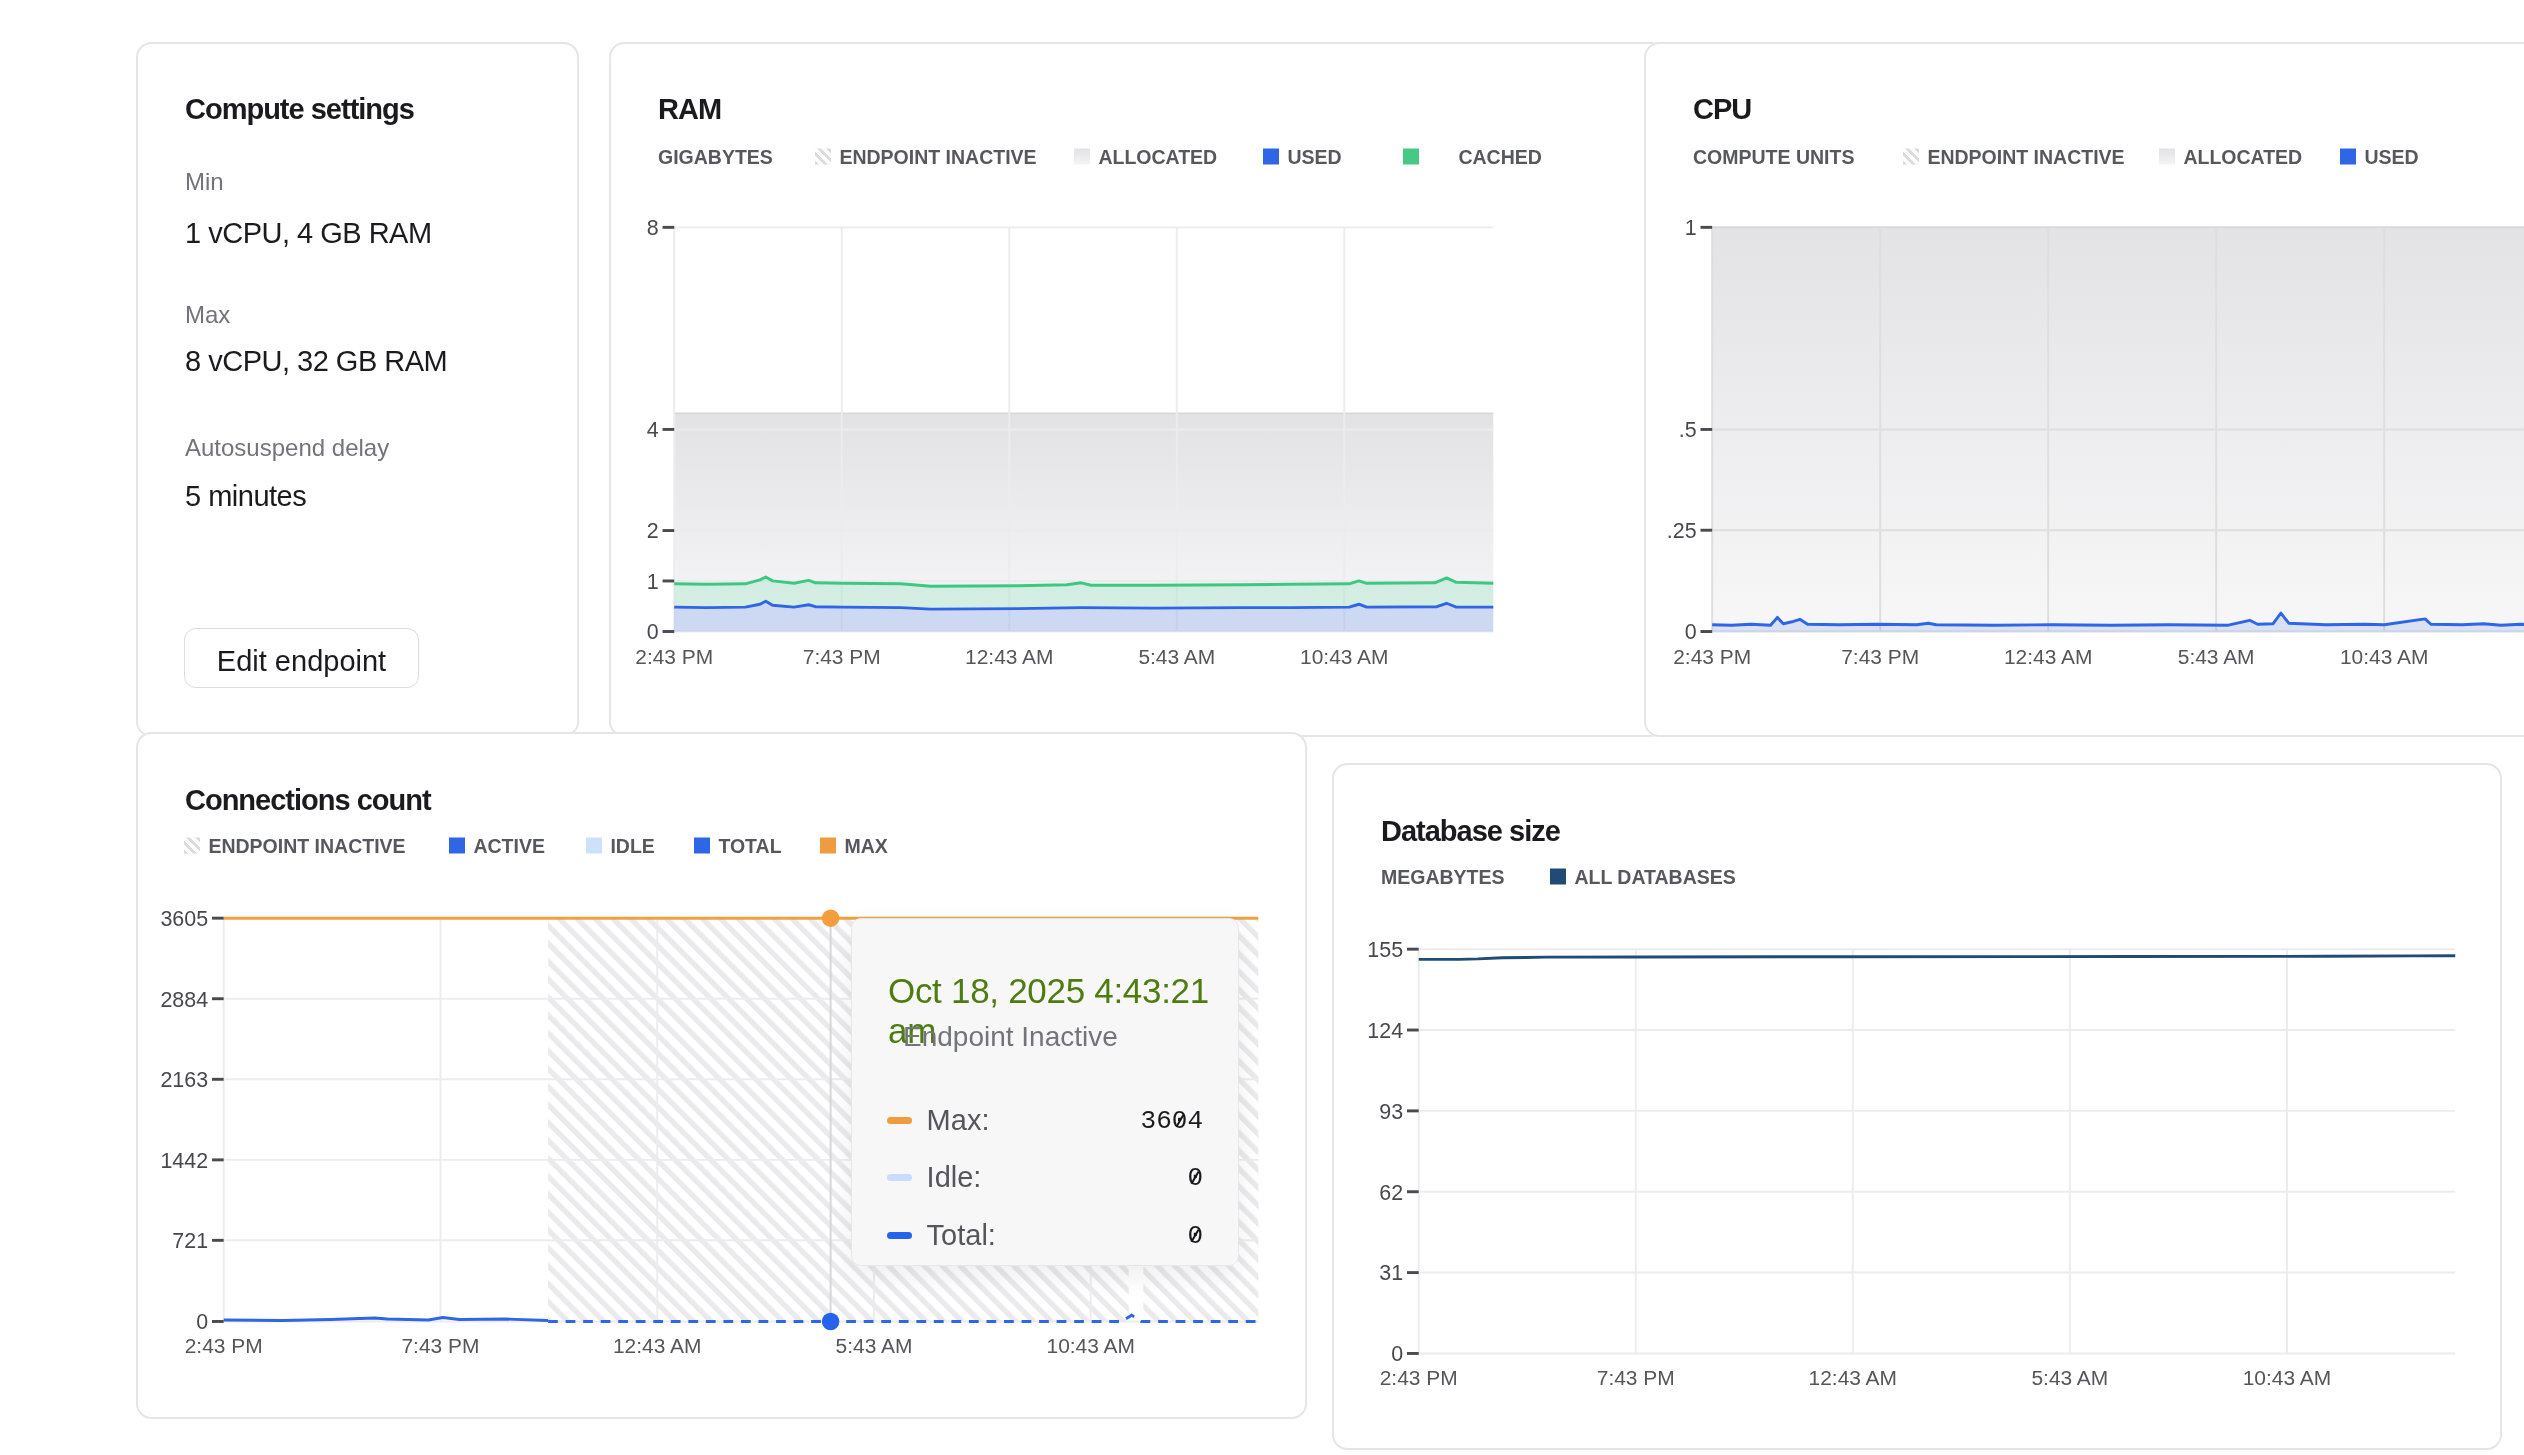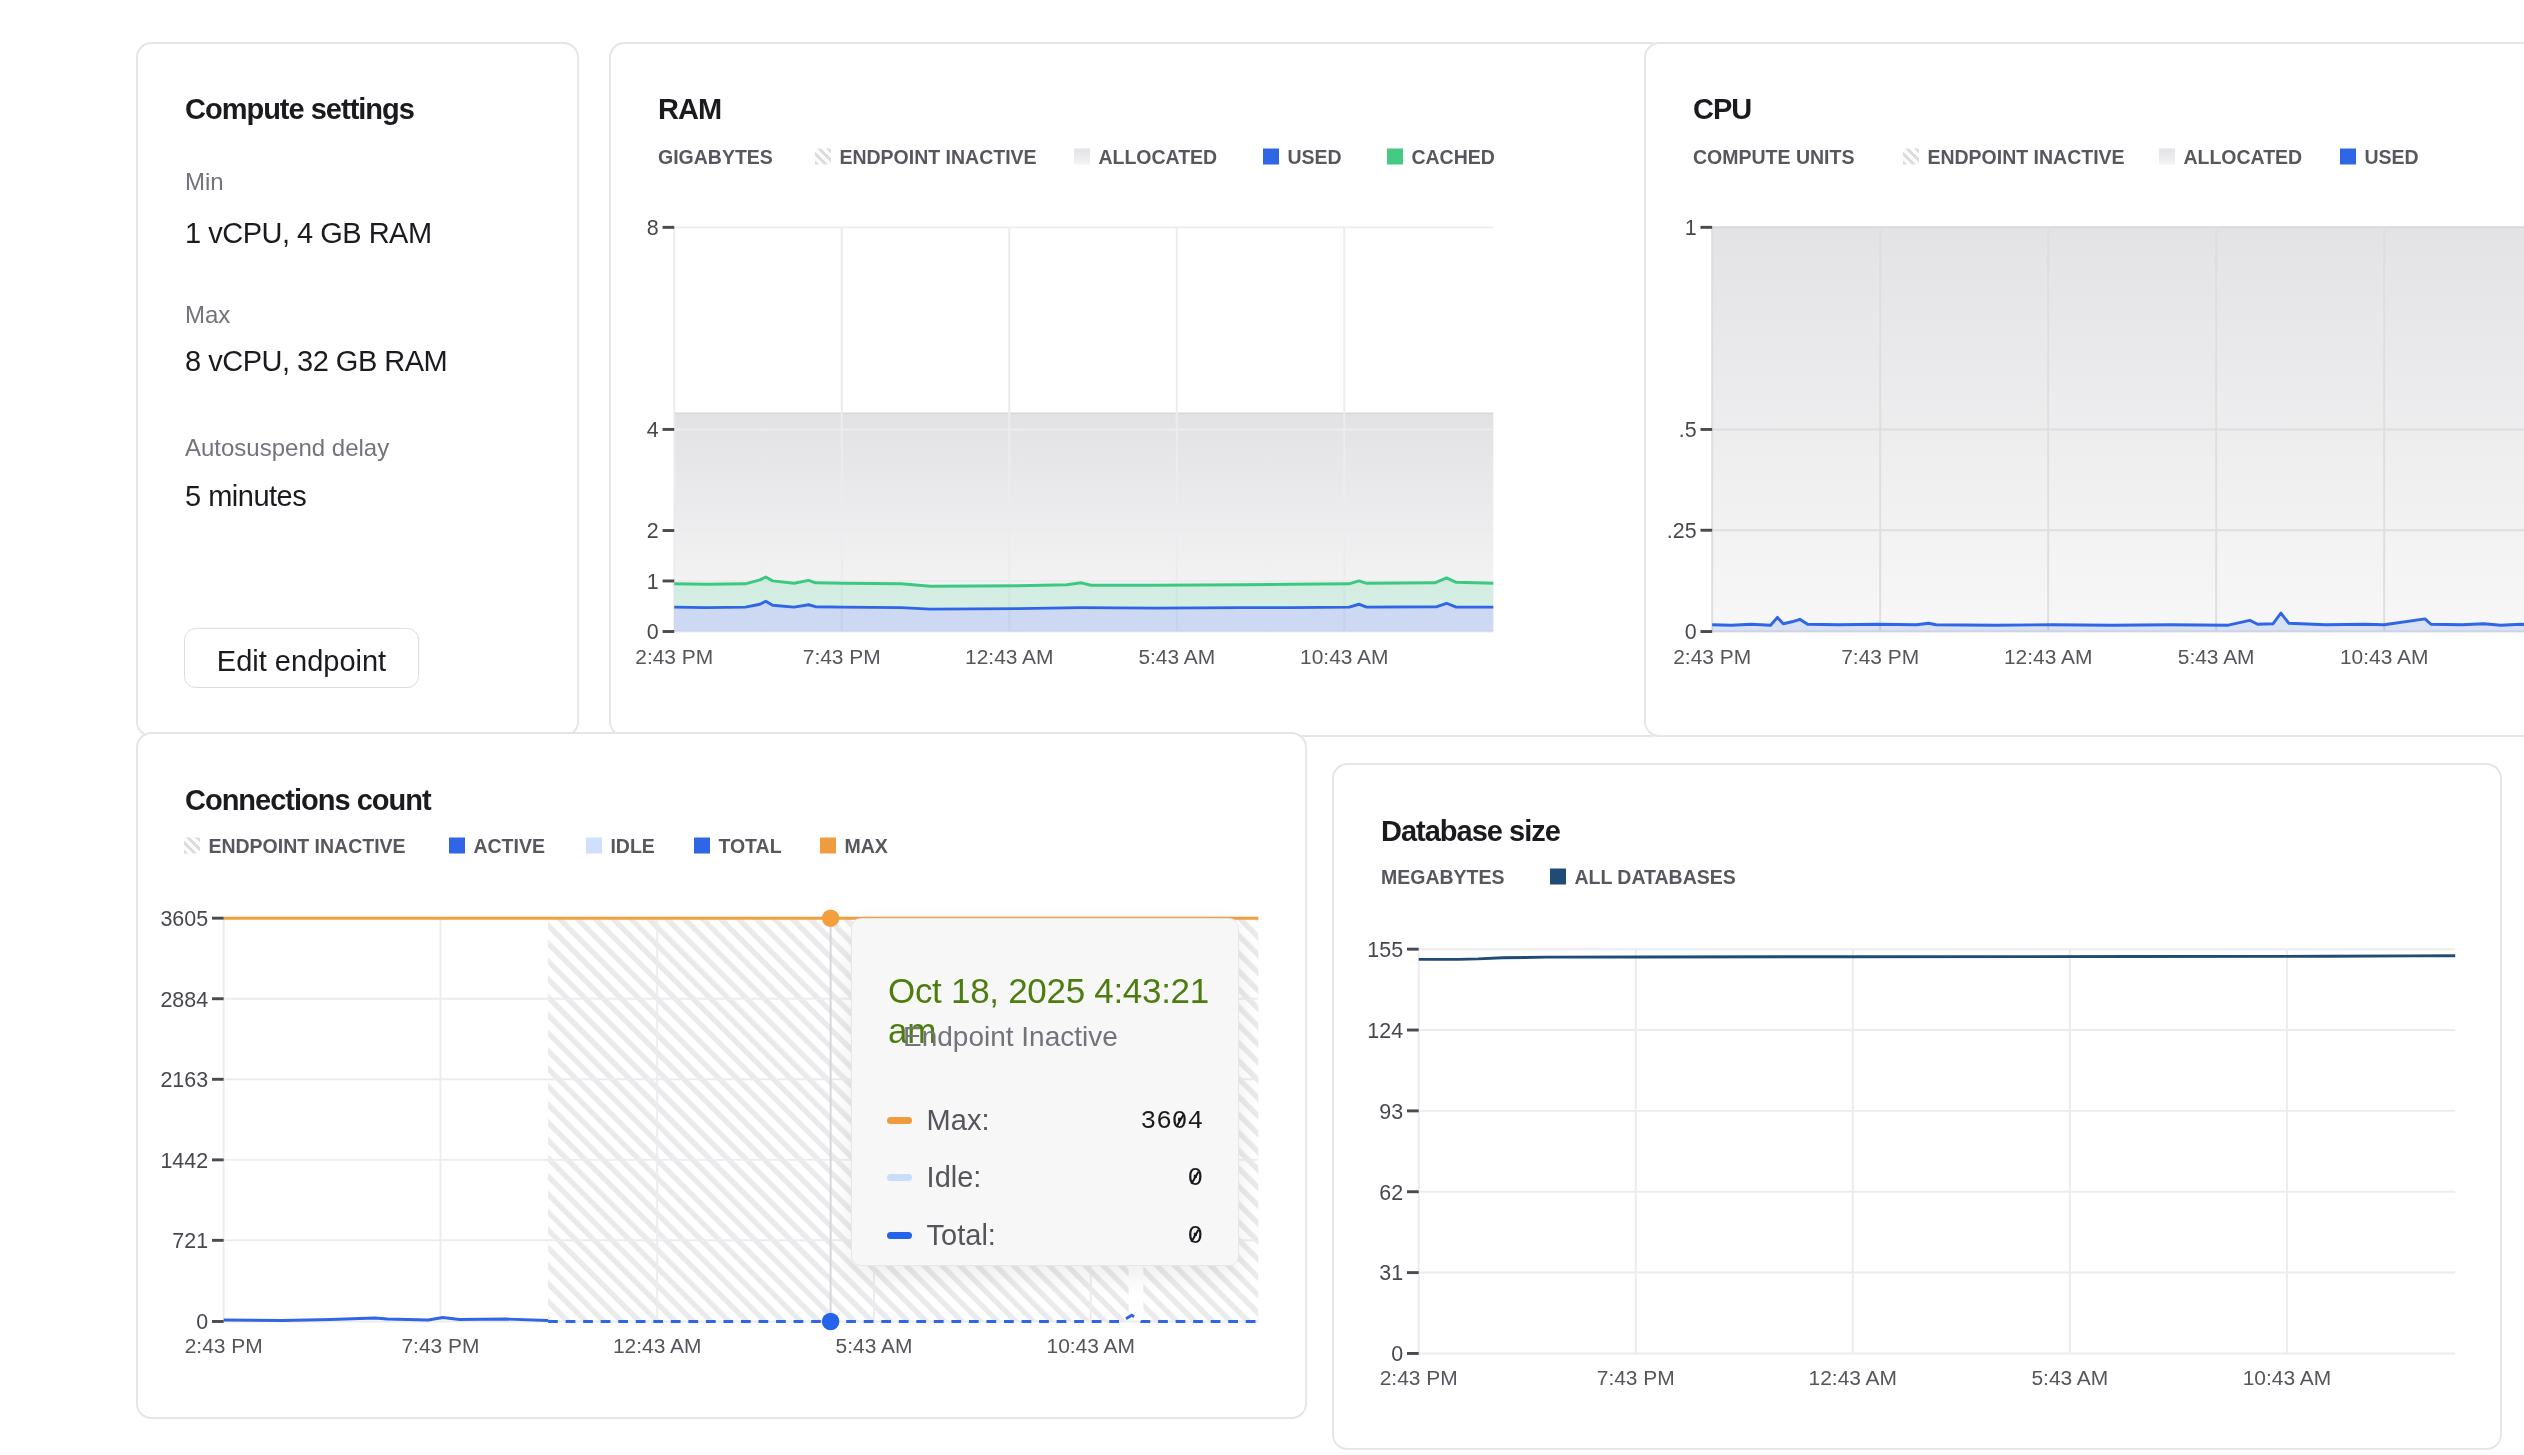--- a/index.html
+++ b/index.html
@@ -68,21 +68,21 @@
         <span class="lt">ENDPOINT INACTIVE</span>
       </span>
     <span class="li" style="left:465px;">
         <span class="sw alloc"></span>
         <span class="lt">ALLOCATED</span>
       </span>
     <span class="li" style="left:654px;">
         <span class="sw blue"></span>
         <span class="lt">USED</span>
       </span>
-    <span class="li" style="left:778px;">
+    <span class="li" style="left:794px;gap:31px;">
         <span class="sw green"></span>
         <span class="lt">CACHED</span>
       </span>
   </div>
   <svg width="932" height="695" viewBox="0 0 957 713">
     <defs>
       <linearGradient id="gAlloc" x1="0" y1="0" x2="0" y2="1">
         <stop offset="0" stop-color="#e2e2e4"></stop>
         <stop offset="1" stop-color="#f7f7f8"></stop>
       </linearGradient>

